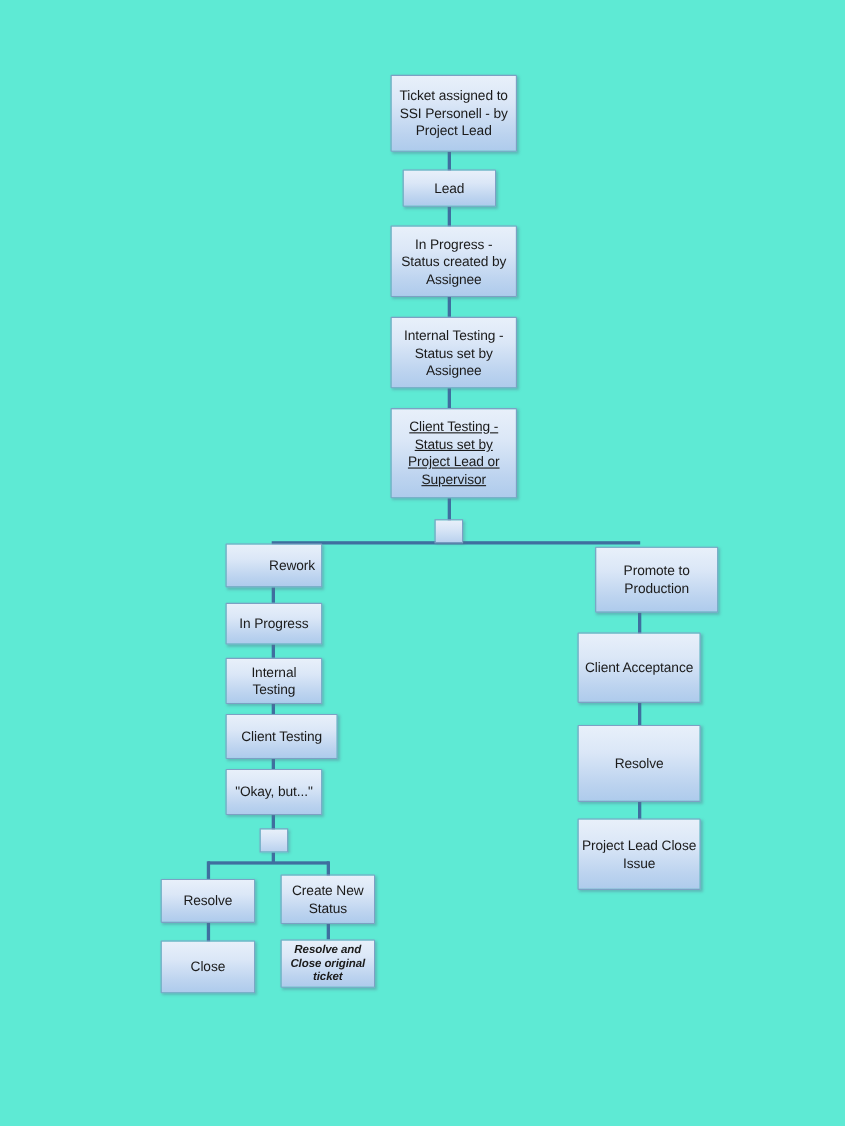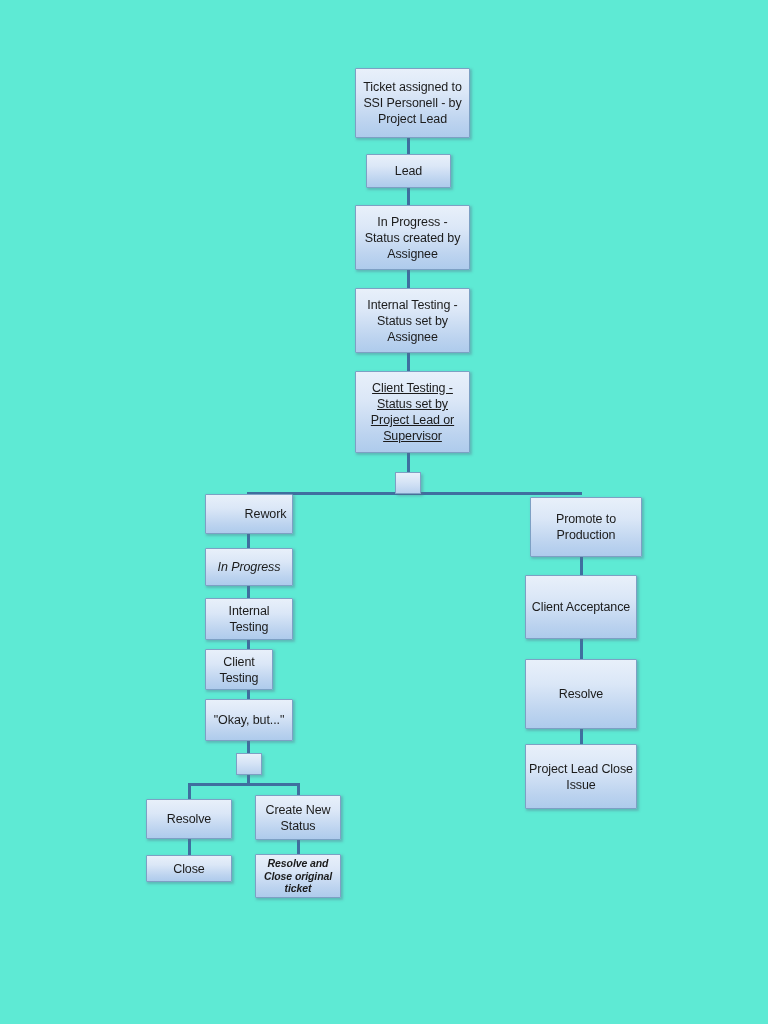--- a/index.html
+++ b/index.html
@@ -100,33 +100,33 @@
   <div class="junction" style="left:395px; top:472px; width:26px; height:22px;"></div>
 
   <div class="hline" style="left:247px; top:492px; width:335px;"></div>
 
   <div class="node" style="left:205px; top:494px; width:88px; height:40px;padding-left:36px;">
     <span>Rework</span>
   </div>
 
   <div class="vline" style="left:247px; top:534px; height:14px;"></div>
 
-  <div class="node" style="left:205px; top:548px; width:88px; height:38px;font-style:italic;">
+  <div class="node" style="left:205px; top:548px; width:88px; height:38px;">
     <span>In Progress</span>
   </div>
 
   <div class="vline" style="left:247px; top:586px; height:12px;"></div>
 
   <div class="node" style="left:205px; top:598px; width:88px; height:42px;">
     <span>Internal Testing</span>
   </div>
 
   <div class="vline" style="left:247px; top:640px; height:10px;"></div>
 
-  <div class="node" style="left:205px; top:649px; width:68px; height:41px;">
+  <div class="node" style="left:205px; top:649px; width:102px; height:41px;">
     <span>Client Testing</span>
   </div>
 
   <div class="vline" style="left:247px; top:690px; height:10px;"></div>
 
   <div class="node" style="left:205px; top:699px; width:88px; height:42px;">
     <span>"Okay, but..."</span>
   </div>
 
   <div class="vline" style="left:247px; top:741px; height:14px;"></div>
@@ -140,35 +140,35 @@
   <div class="vline" style="left:188px; top:783px; height:16px;"></div>
 
   <div class="vline" style="left:297px; top:783px; height:16px;"></div>
 
   <div class="node" style="left:146px; top:799px; width:86px; height:40px;">
     <span>Resolve</span>
   </div>
 
   <div class="vline" style="left:188px; top:839px; height:17px;"></div>
 
-  <div class="node" style="left:146px; top:855px; width:86px; height:27px;">
+  <div class="node" style="left:146px; top:855px; width:86px; height:48px;">
     <span>Close</span>
   </div>
 
   <div class="node" style="left:255px; top:795px; width:86px; height:45px;">
     <span>Create New Status</span>
   </div>
 
   <div class="vline" style="left:297px; top:840px; height:14px;"></div>
 
   <div class="node small-text" style="left:255px; top:854px; width:86px; height:44px;font-style:italic;">
     <span>Resolve and Close original ticket</span>
   </div>
 
-  <div class="node" style="left:530px; top:497px; width:112px; height:60px;">
+  <div class="node" style="left:541px; top:497px; width:112px; height:60px;">
     <span>Promote to Production</span>
   </div>
 
   <div class="vline" style="left:580px; top:557px; height:19px;"></div>
 
   <div class="node" style="left:525px; top:575px; width:112px; height:64px;">
     <span>Client Acceptance</span>
   </div>
 
   <div class="vline" style="left:580px; top:639px; height:21px;"></div>

